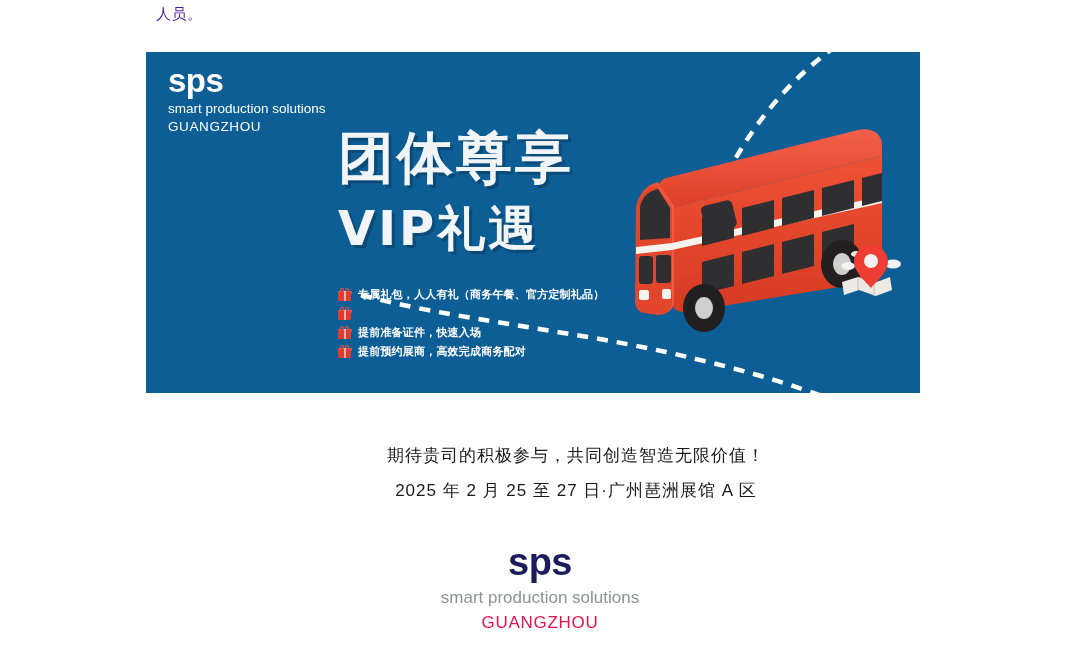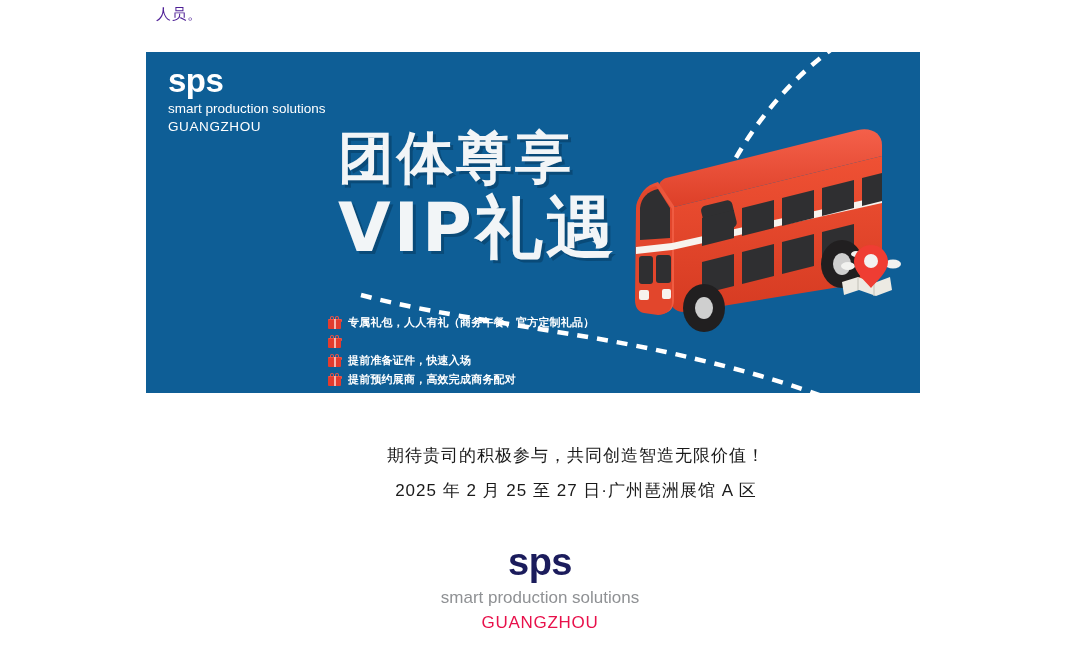--- a/index.html
+++ b/index.html
@@ -80,31 +80,30 @@
     font-family: "DejaVu Sans", "Liberation Sans", sans-serif;
     font-weight: bold;
     letter-spacing: 3px;
     text-shadow: 3px 3px 0 rgba(6, 58, 96, 0.55);
   }
   .headline .line1 {
     font-size: 56px;
     line-height: 62px;
   }
   .headline .line2 {
-    font-size: 68px;
+    font-size: 48px;
     line-height: 62px;
     margin-top: 8px;
   }
 
   
   .bullets {
     position: absolute;
-    left: 182px;
+    left: 192px;
     top: 234px;
-    margin-top: 28px;
   }
   .bullet-row {
     display: flex;
     align-items: center;
     height: 17px;
     margin-bottom: 2px;
   }
   .gift-icon {
     width: 13px;
     height: 13px;

